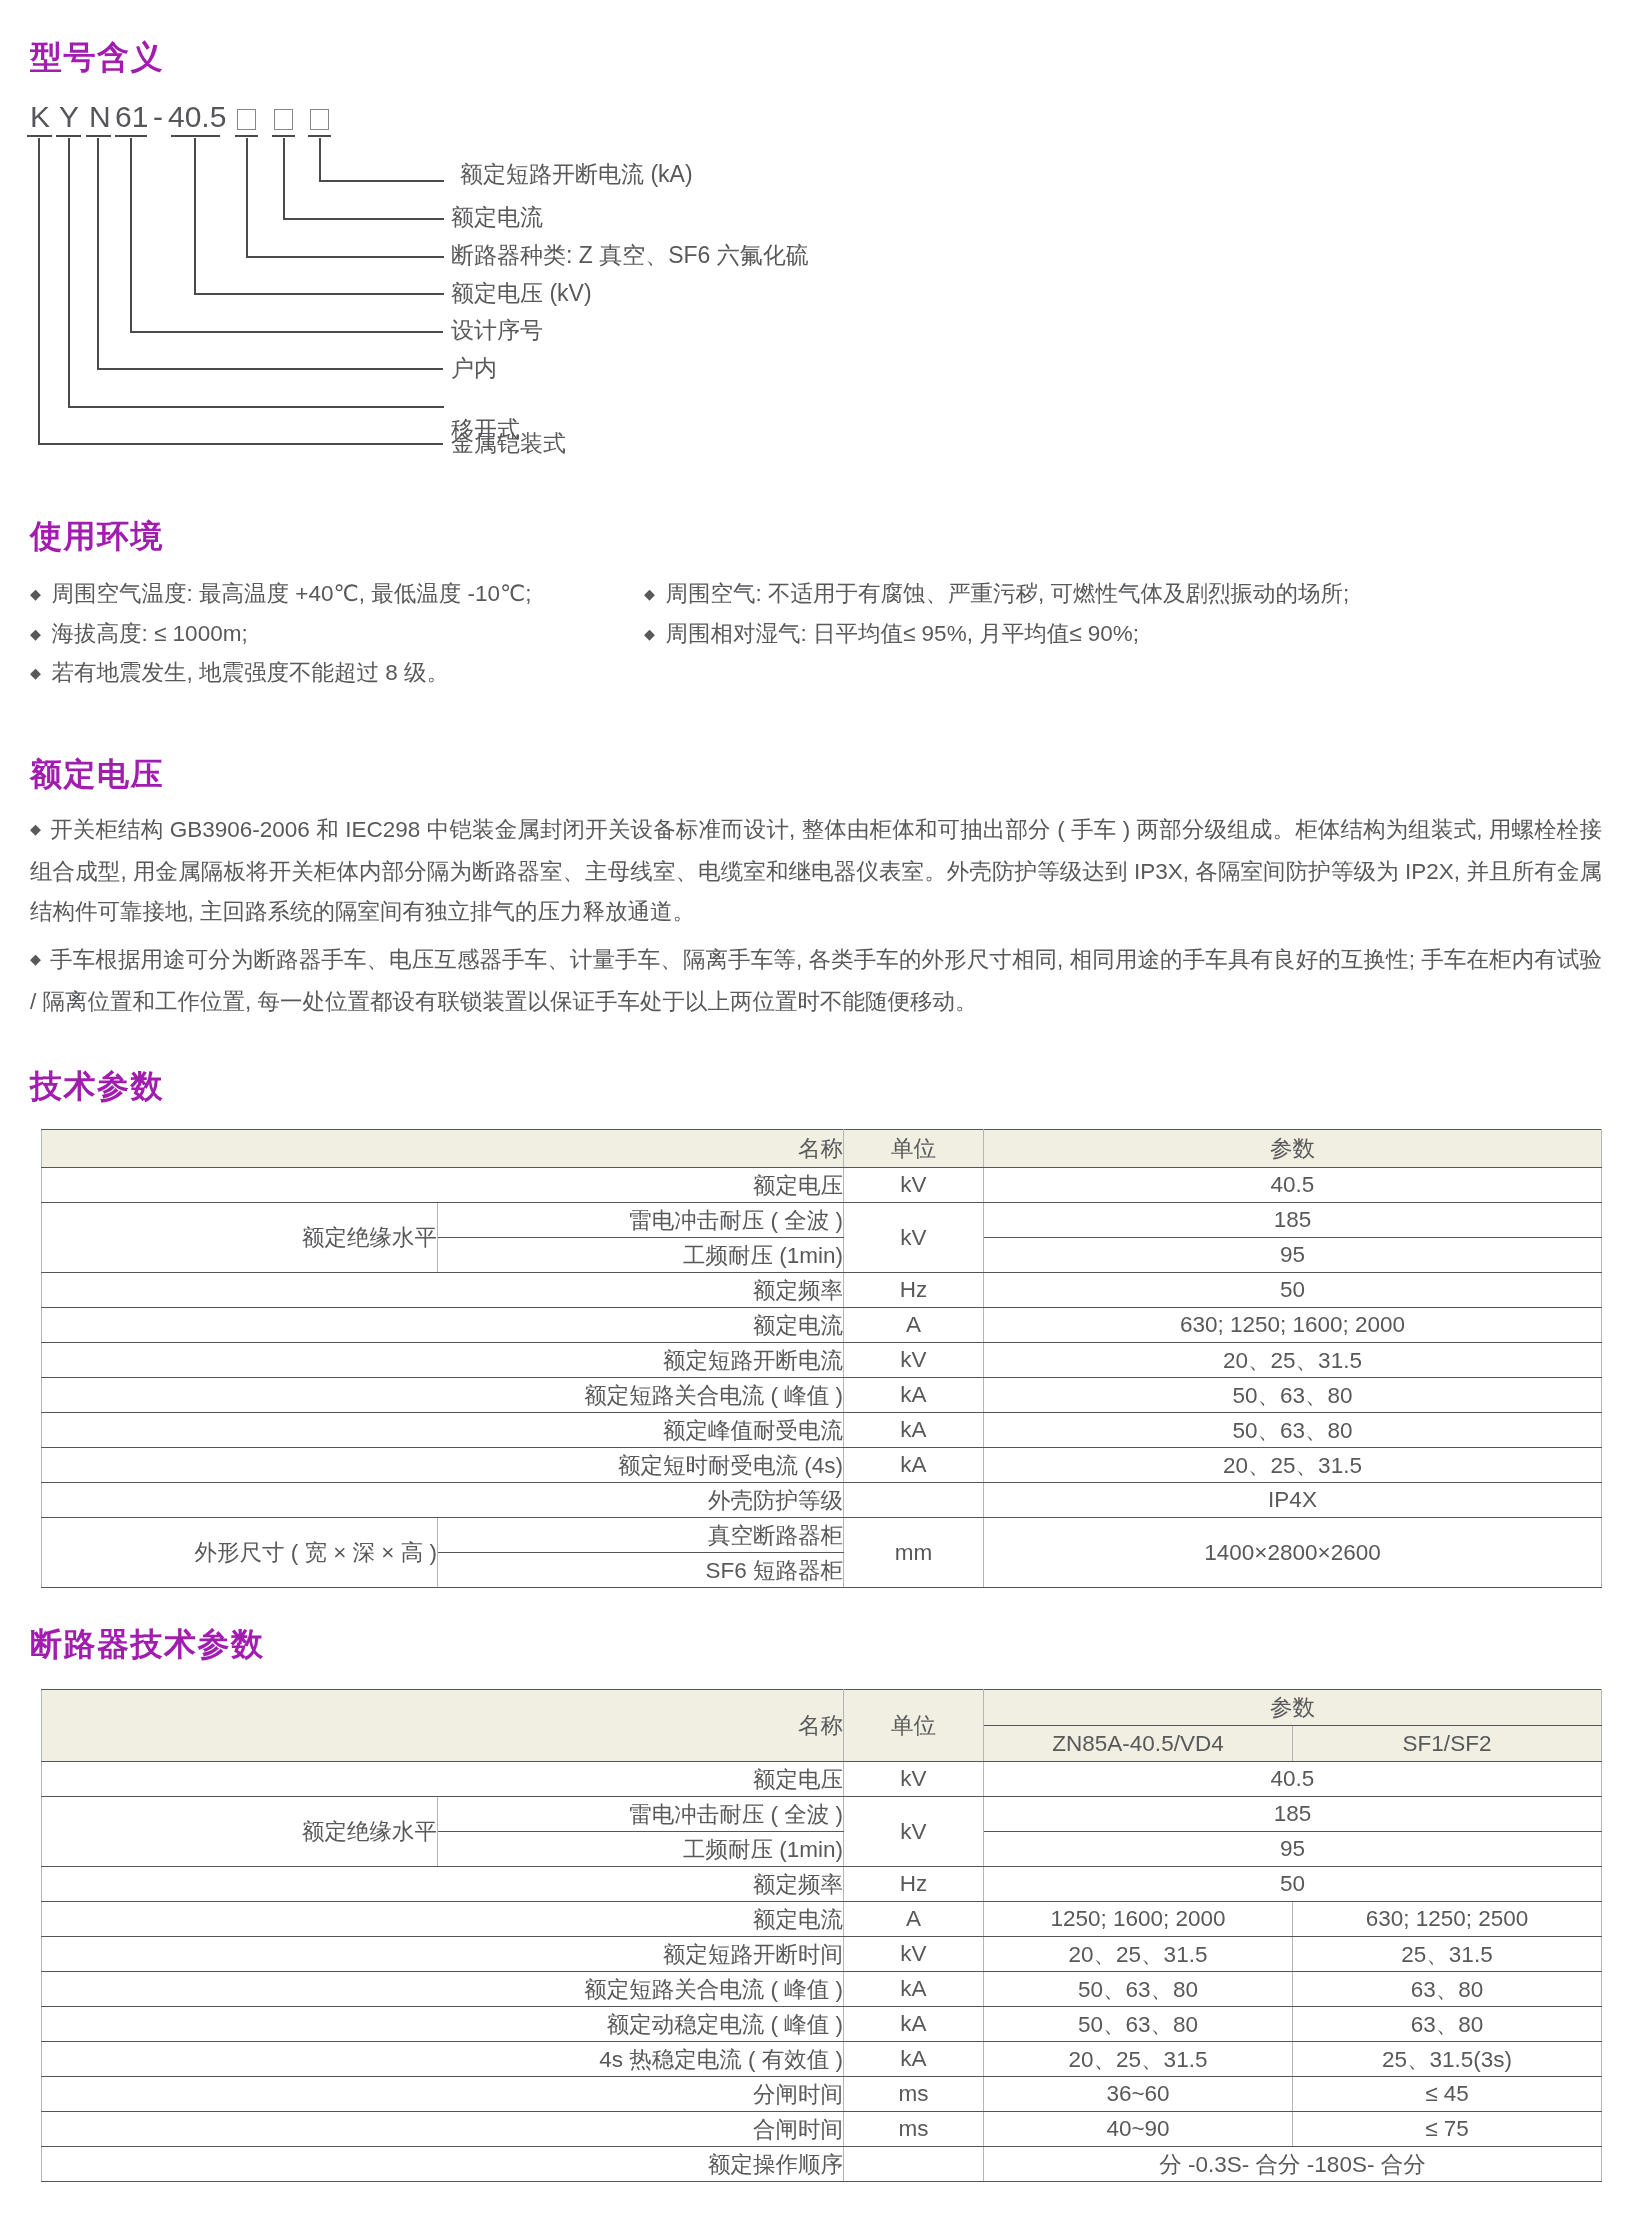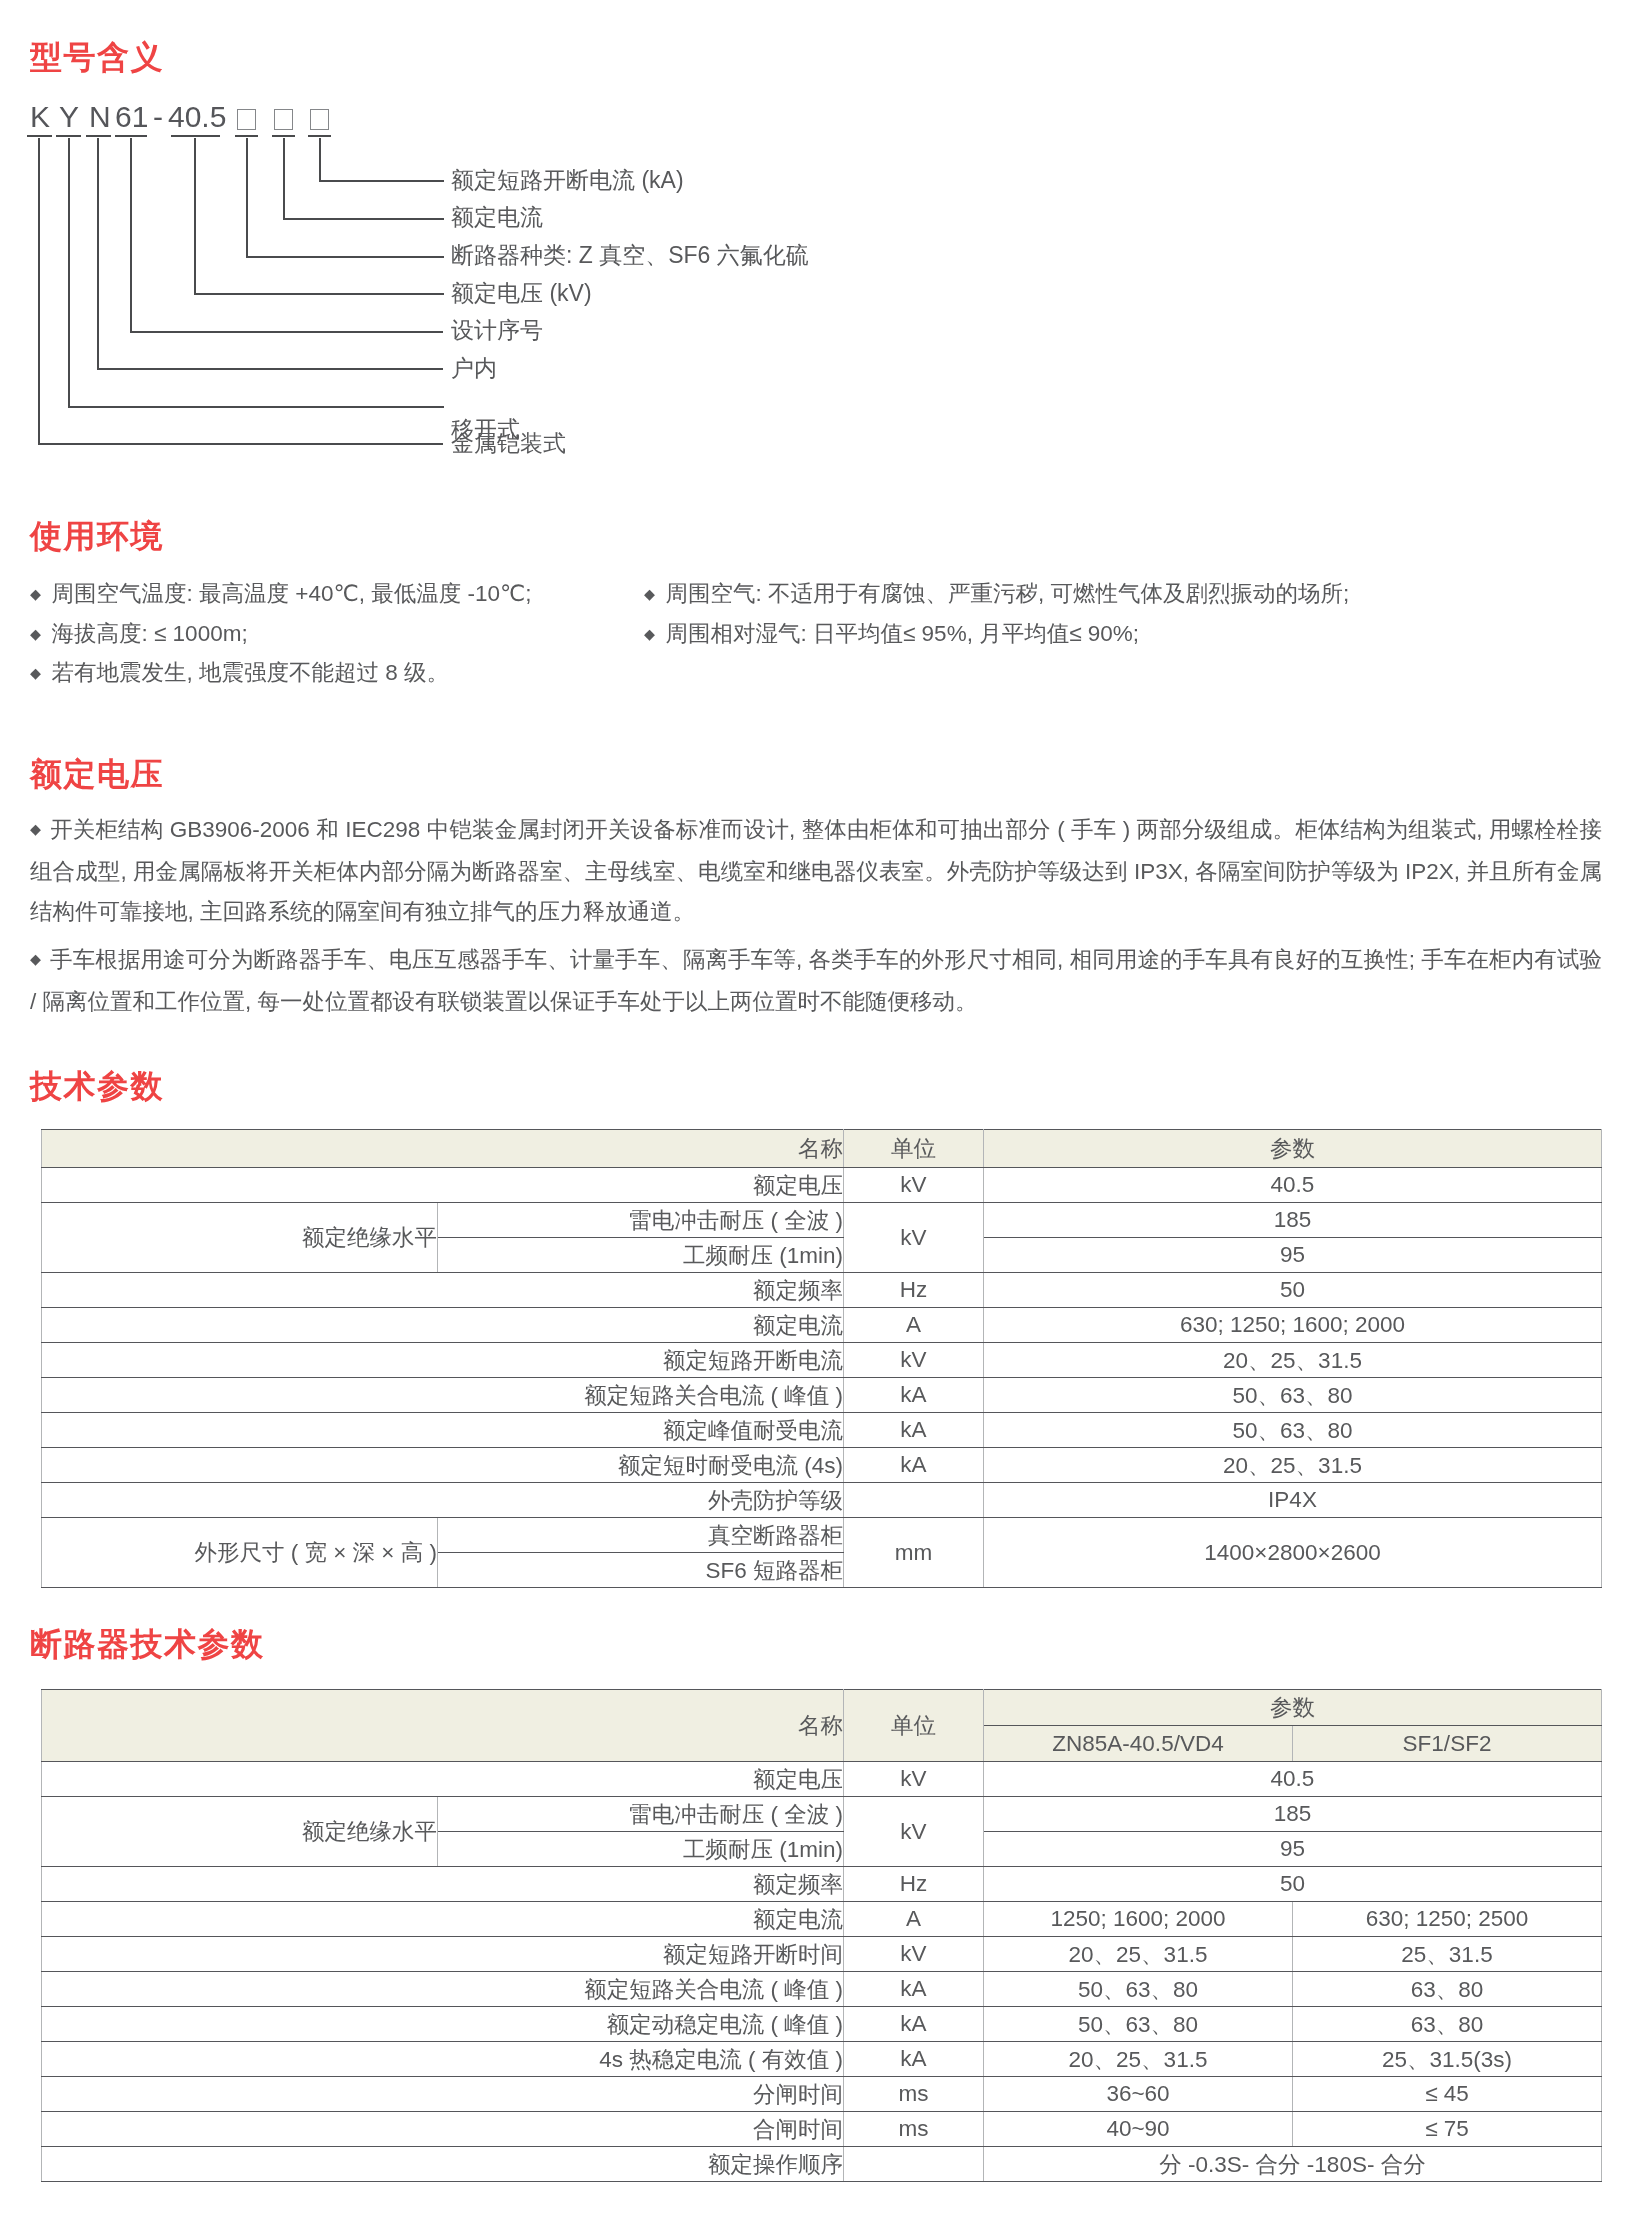--- a/index.html
+++ b/index.html
@@ -1,18 +1,18 @@
 <!DOCTYPE html>
 <html style="font-size:12px"><head>
 <meta charset="utf-8">
 <style>
   html,body{margin:0;padding:0;background:#ffffff;}
   #page{position:relative;width:1644px;height:2216px;background:#ffffff;overflow:hidden;
         font-family:"Liberation Sans","DejaVu Sans",sans-serif;color:#58595b;}
-  .sec-title{position:absolute;font-size:32px;font-weight:bold;color:#ef4444;letter-spacing:1.5px;white-space:nowrap;}
+  .sec-title{position:absolute;font-size:32px;font-weight:bold;color:#a21caf;letter-spacing:1.5px;white-space:nowrap;}
   
   .code-char{position:absolute;top:100px;font-size:30px;color:#55565a;white-space:nowrap;line-height:33px;}
   .code-box{position:absolute;top:109px;width:17.3px;height:19px;border:1.5px solid #85878a;background:#fff;}
   .dg-bar{position:absolute;height:2.3px;background:#4a4b4d;}
   .dg-stem{position:absolute;width:1.5px;background:#4a4b4d;}
   .dg-conn{position:absolute;height:1.5px;background:#4a4b4d;}
   .dg-label{position:absolute;left:451px;font-size:23px;color:#58595b;line-height:32px;white-space:nowrap;}
   
   .bullet{position:absolute;font-size:22.5px;line-height:28.6px;white-space:nowrap;display:flex;align-items:center;}
   .bullet .dmd{font-size:14.3px;margin-right:10.5px;color:#58595b;}
@@ -71,21 +71,21 @@
 
     <div class="dg-conn" style="left:319px;top:180px;width:125px;"></div>
     <div class="dg-conn" style="left:283px;top:218px;width:161px;"></div>
     <div class="dg-conn" style="left:246px;top:256px;width:198px;"></div>
     <div class="dg-conn" style="left:194px;top:293px;width:250px;"></div>
     <div class="dg-conn" style="left:130px;top:331px;width:313px;"></div>
     <div class="dg-conn" style="left:97px;top:368px;width:346px;"></div>
     <div class="dg-conn" style="left:68px;top:406px;width:376px;"></div>
     <div class="dg-conn" style="left:38px;top:443px;width:405px;"></div>
 
-    <div class="dg-label" style="top:164px;">额定短路开断电流 (kA)</div>
+    <div class="dg-label" style="top:158px;margin-left:9px;">额定短路开断电流 (kA)</div>
     <div class="dg-label" style="top:201px;">额定电流</div>
     <div class="dg-label" style="top:239px;">断路器种类: Z 真空、SF6 六氟化硫</div>
     <div class="dg-label" style="top:277px;">额定电压 (kV)</div>
     <div class="dg-label" style="top:314px;">设计序号</div>
     <div class="dg-label" style="top:352px;">户内</div>
     <div class="dg-label" style="top:389px;margin-top:24px;">移开式</div>
     <div class="dg-label" style="top:427px;">金属铠装式</div>
   </div>
 
   <div class="sec-title" style="left:30px;top:515px;">使用环境</div>

